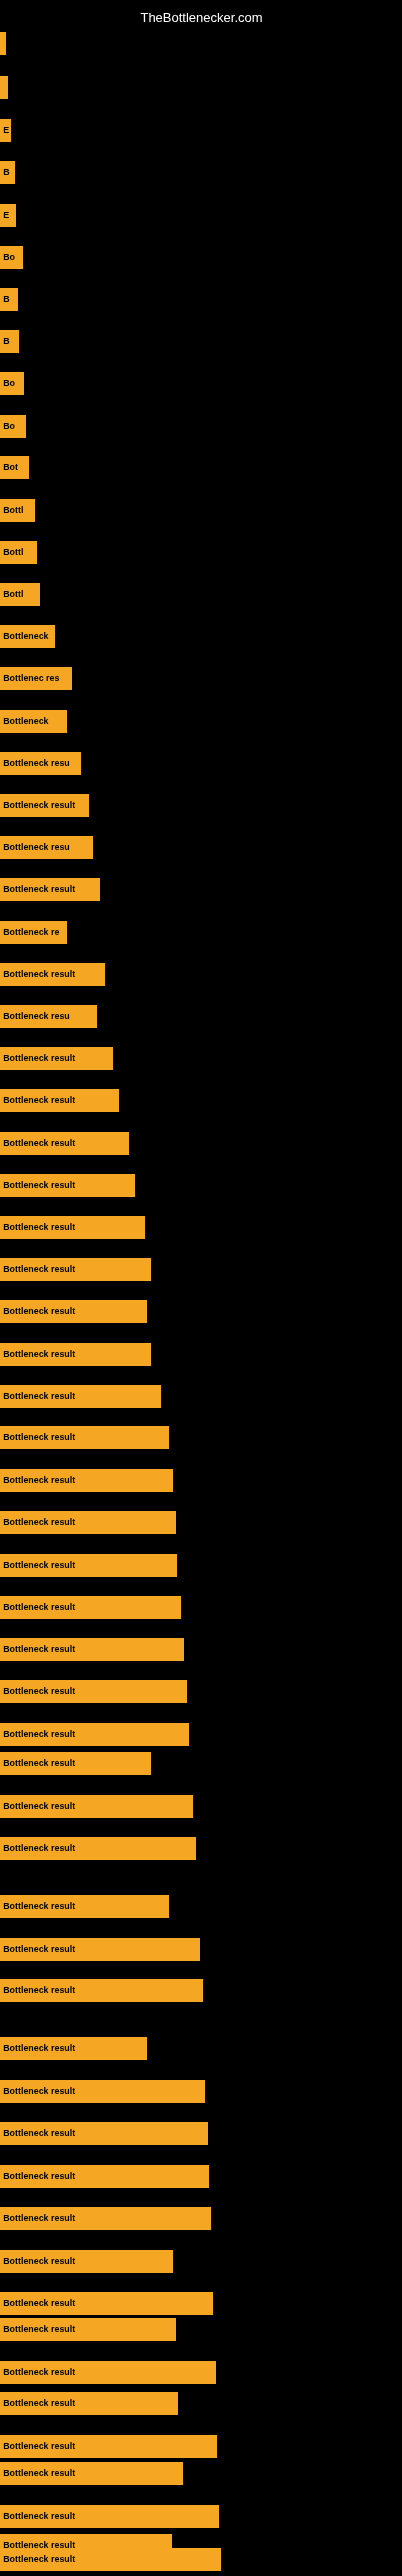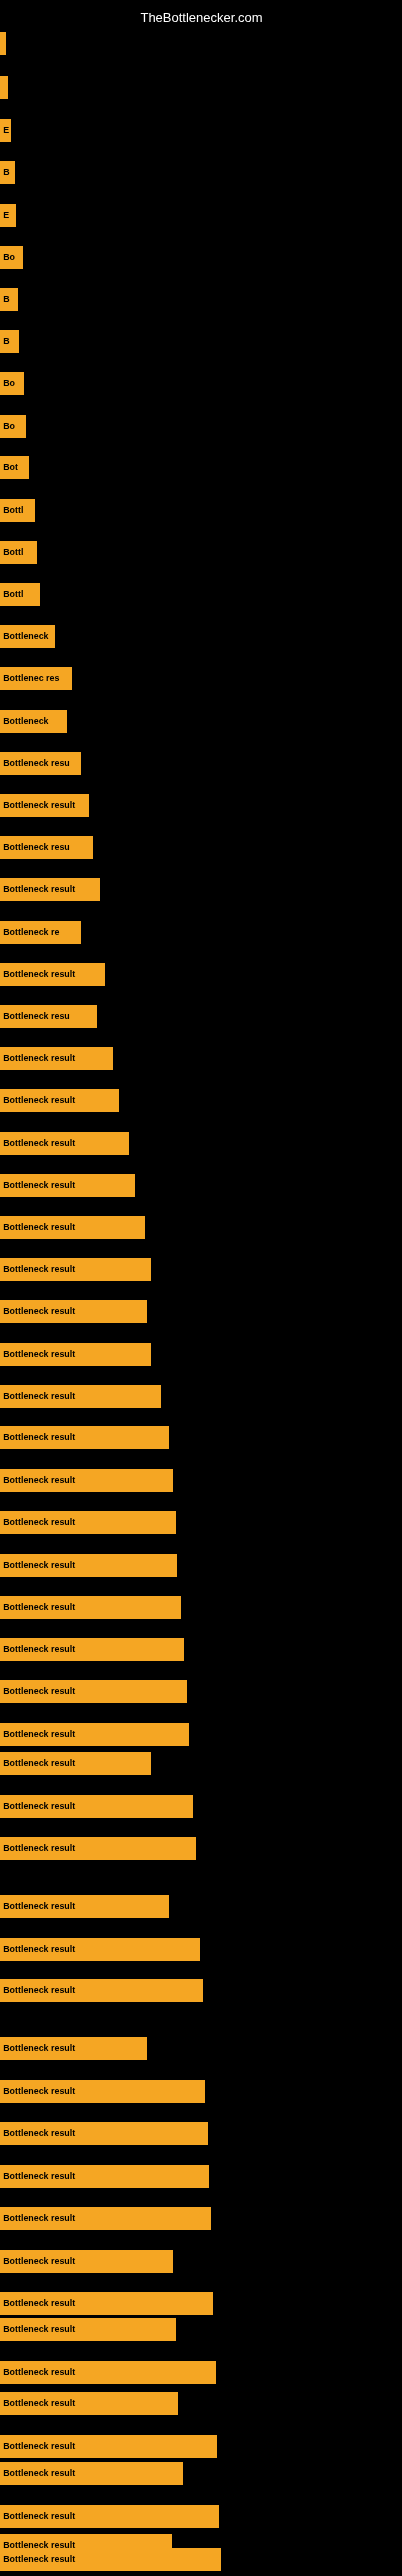--- a/index.html
+++ b/index.html
@@ -146,21 +146,21 @@
     <div class="bar-container" style="top: 836px; width: 93px;">
       <div class="bar" style="width: 93px;">
         <span class="bar-label">Bottleneck resu</span>
       </div>
     </div>
     <div class="bar-container" style="top: 878px; width: 100px;">
       <div class="bar" style="width: 100px;">
         <span class="bar-label">Bottleneck result</span>
       </div>
     </div>
-    <div class="bar-container" style="top: 921px; width: 81px;">
+    <div class="bar-container" style="top: 921px; width: 67px;">
       <div class="bar" style="width: 81px;">
         <span class="bar-label">Bottleneck re</span>
       </div>
     </div>
     <div class="bar-container" style="top: 963px; width: 105px;">
       <div class="bar" style="width: 105px;">
         <span class="bar-label">Bottleneck result</span>
       </div>
     </div>
     <div class="bar-container" style="top: 1005px; width: 97px;">

